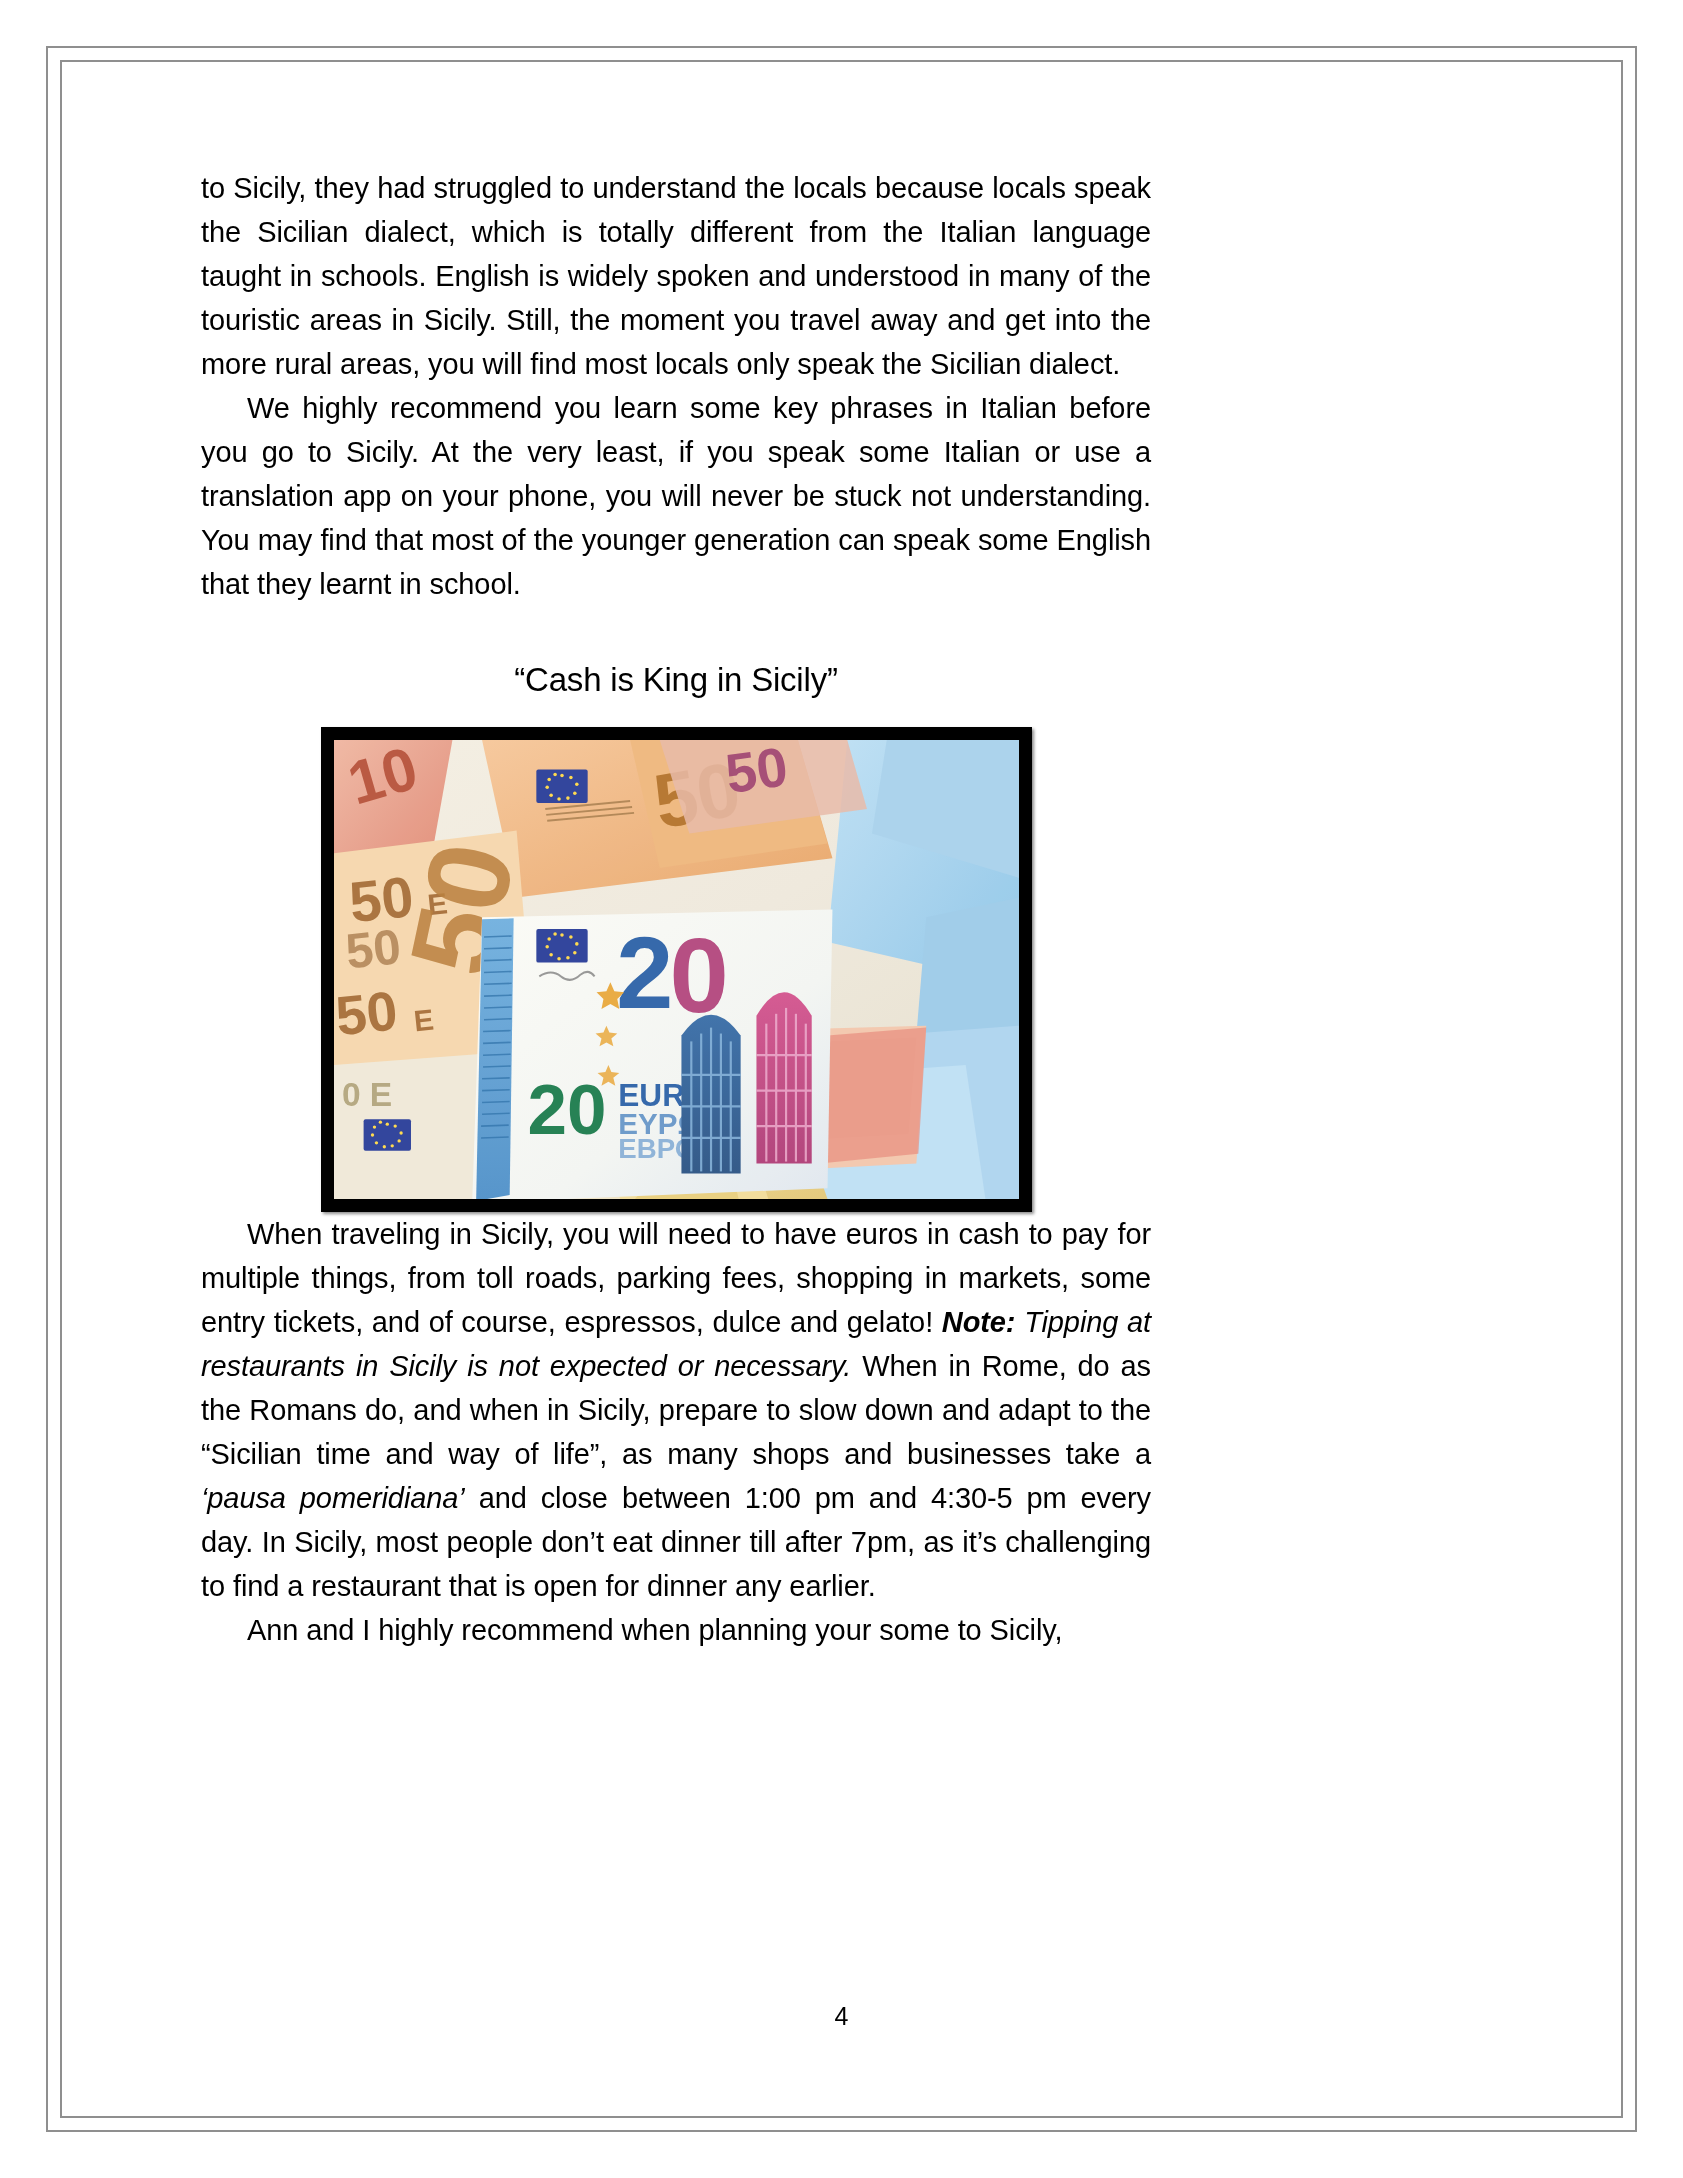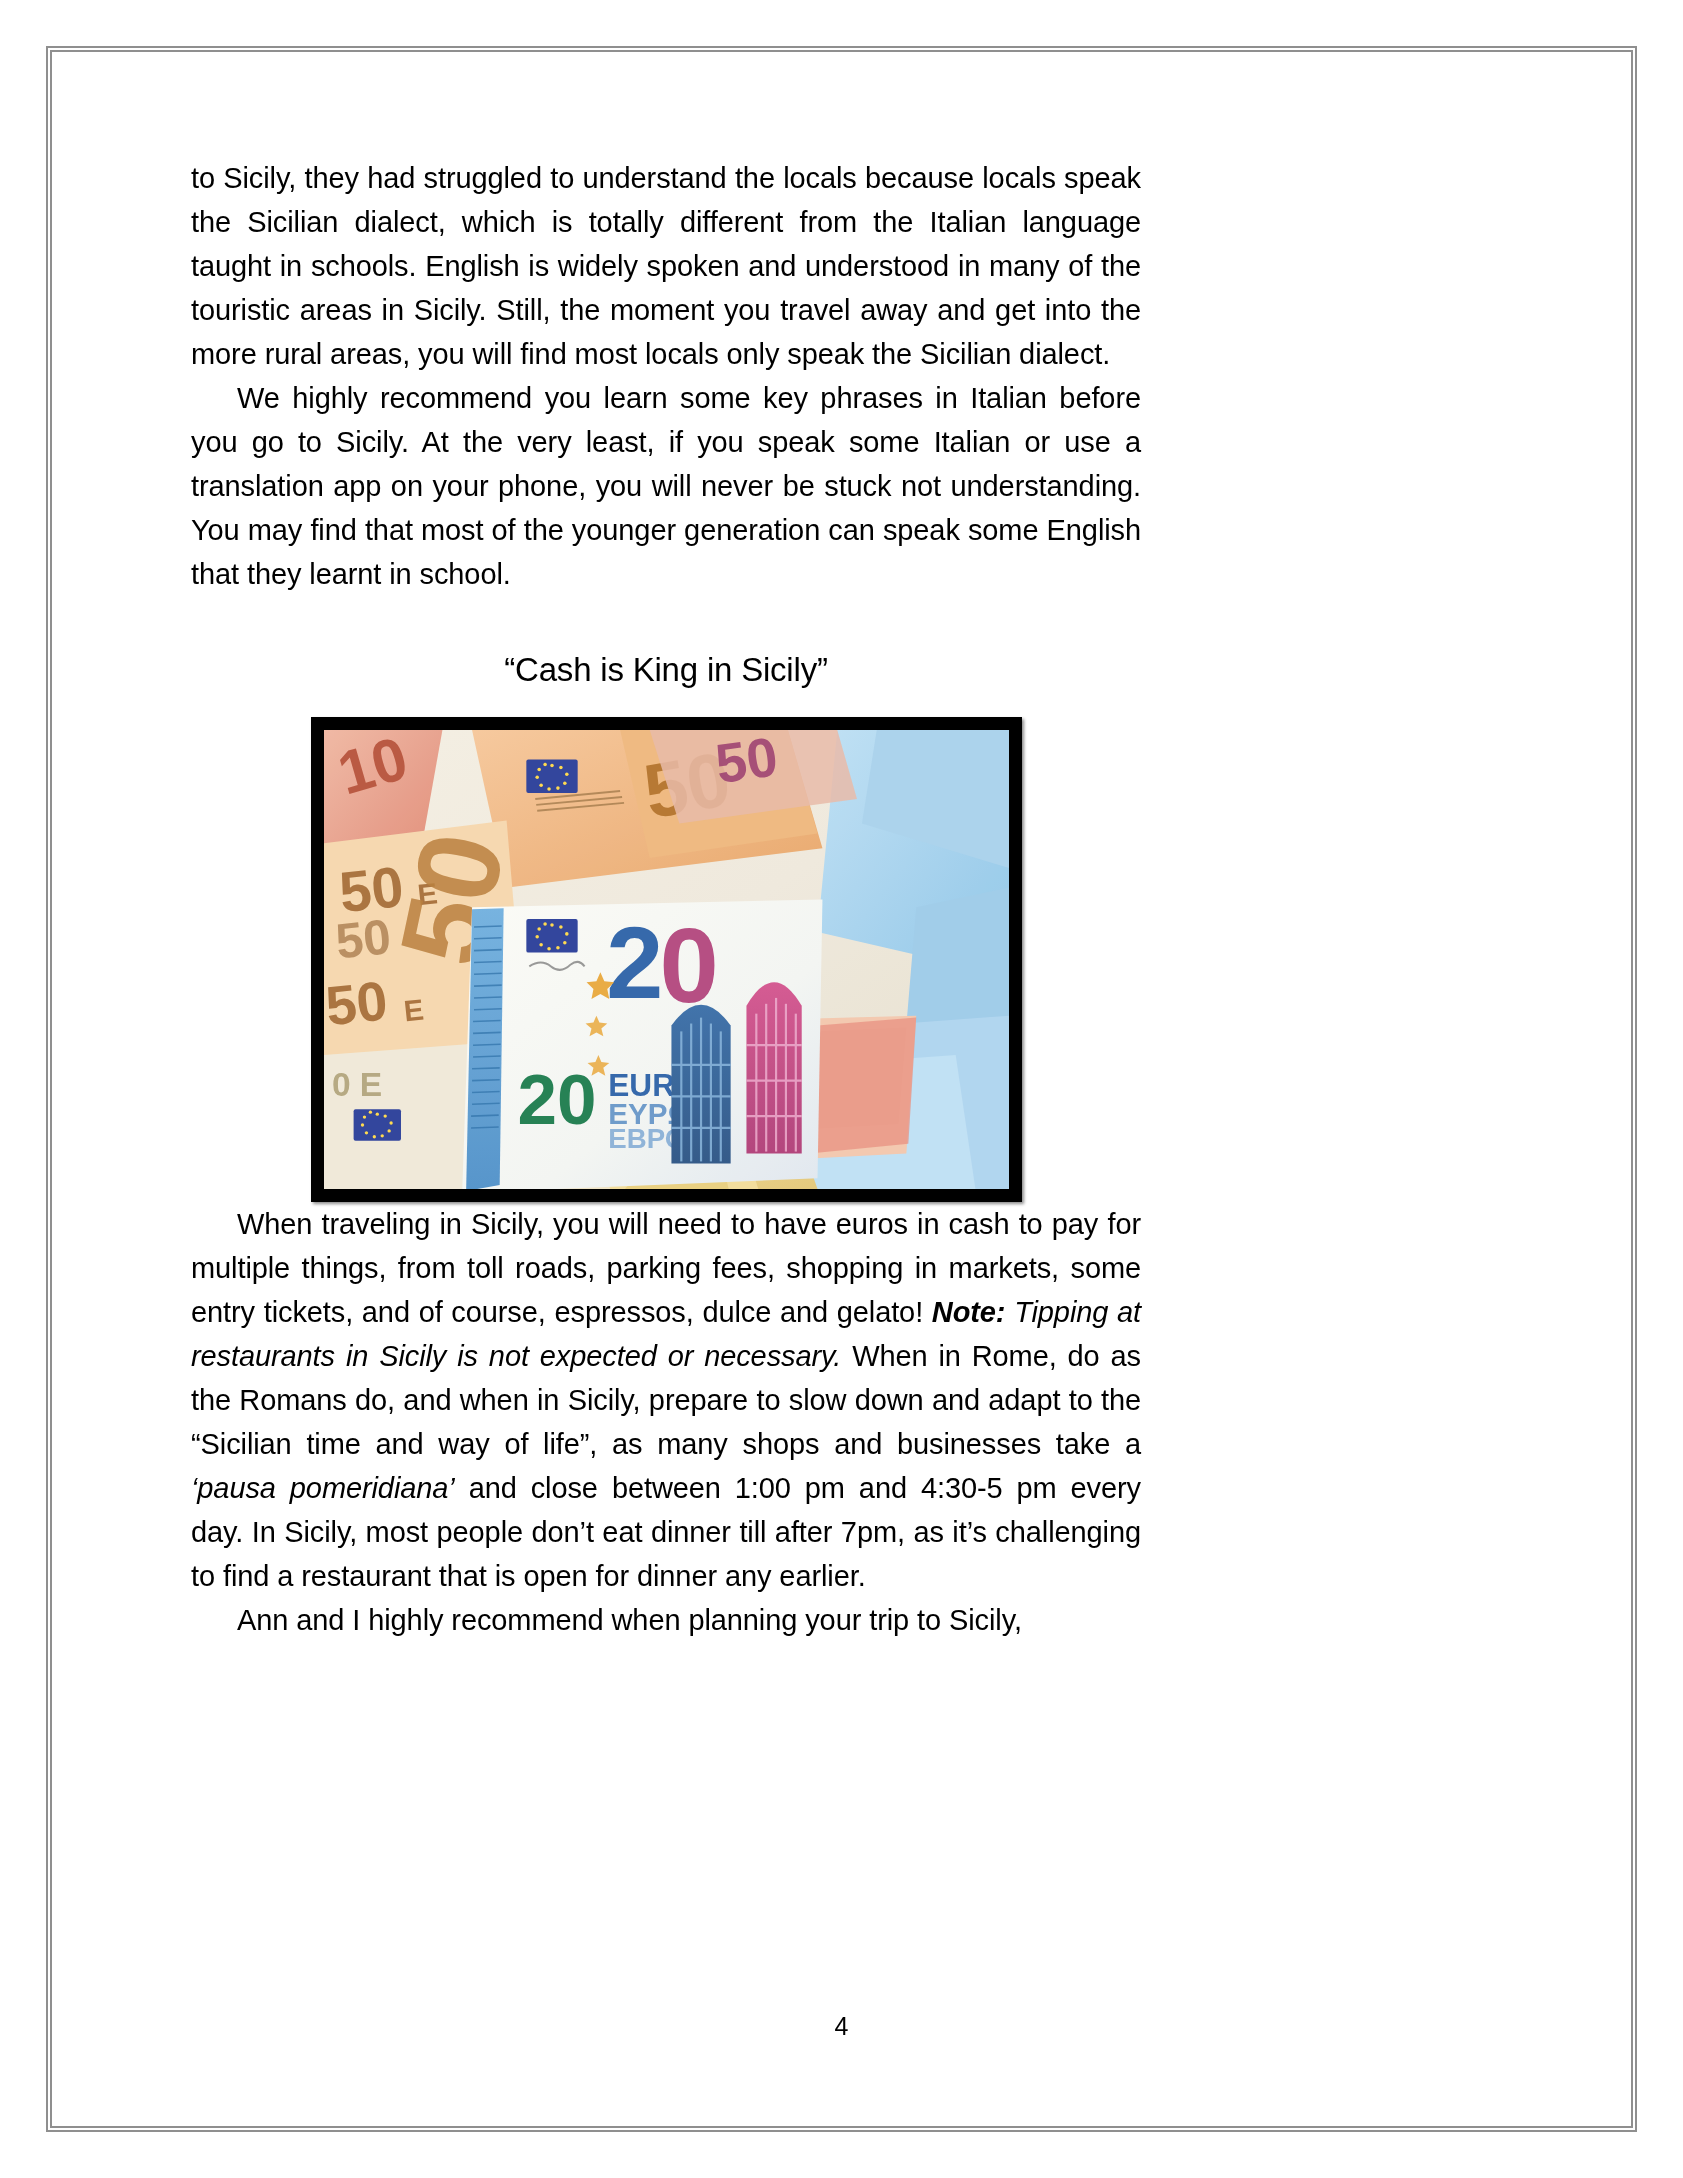--- a/index.html
+++ b/index.html
@@ -23,21 +23,21 @@
     left: 0; top: 0;
     width: 1683px;
     height: 2178px;
     background: #ffffff;
     padding: 46px 46px 46px 46px;
   }
   .page-border-outer {
     width: 100%;
     height: 100%;
     border: 2px solid #8f8f8f;
-    padding: 2px;
+    padding: 12px;
     background: #ffffff;
   }
   .page-border-inner {
     width: 100%;
     height: 100%;
     border: 2px solid #8f8f8f;
     background: #ffffff;
     position: relative;
     overflow: hidden;
   }
@@ -359,21 +359,21 @@
                 </g>
 
                 <rect x="0" y="0" width="694" height="466" fill="#ffffff" opacity="0.04"></rect>
               </svg>
             </div>
           </div>
         </div>
 
         <p class="body-text indented after-figure"><span>When traveling in Sicily, you will need to have euros in cash to pay for multiple things, from toll roads, parking fees, shopping in markets, some entry tickets, and of course, espressos, dulce and gelato! </span><span class="bold-italic">Note:</span><span class="italic"> Tipping at restaurants in Sicily is not expected or necessary.</span><span> When in Rome, do as the Romans do, and when in Sicily, prepare to slow down and adapt to the “Sicilian time and way of life”, as many shops and businesses take a </span><span class="italic">‘pausa pomeridiana’</span><span> and close between 1:00 pm and 4:30-5 pm every day. In Sicily, most people don’t eat dinner till after 7pm, as it’s challenging to find a restaurant that is open for dinner any earlier.</span></p>
 
-        <p class="body-text indented last-line-natural">Ann and I highly recommend when planning your trip to Sicily,</p>
+        <p class="body-text indented last-line-natural">Ann and I highly recommend when planning your some to Sicily,</p>
 
       </div>
 
       <div class="page-number">4</div>
 
     </div>
   </div>
 </div>
 
 

